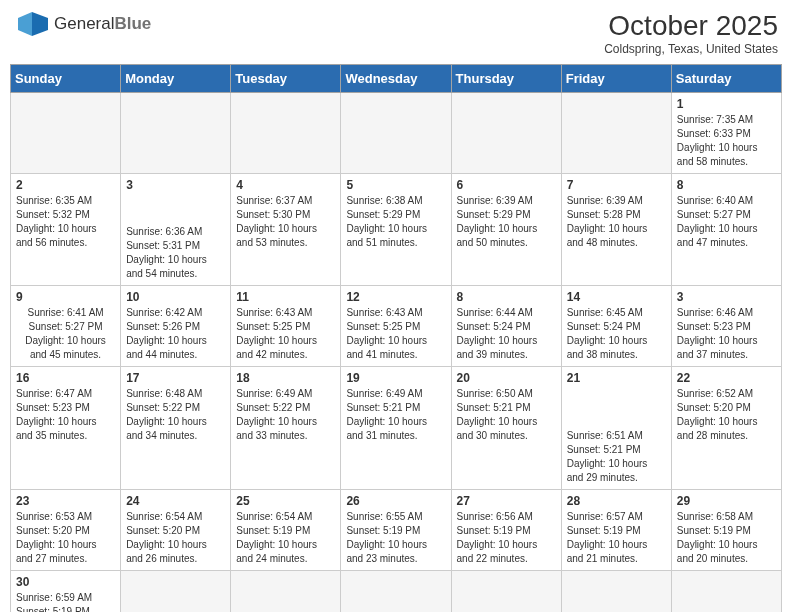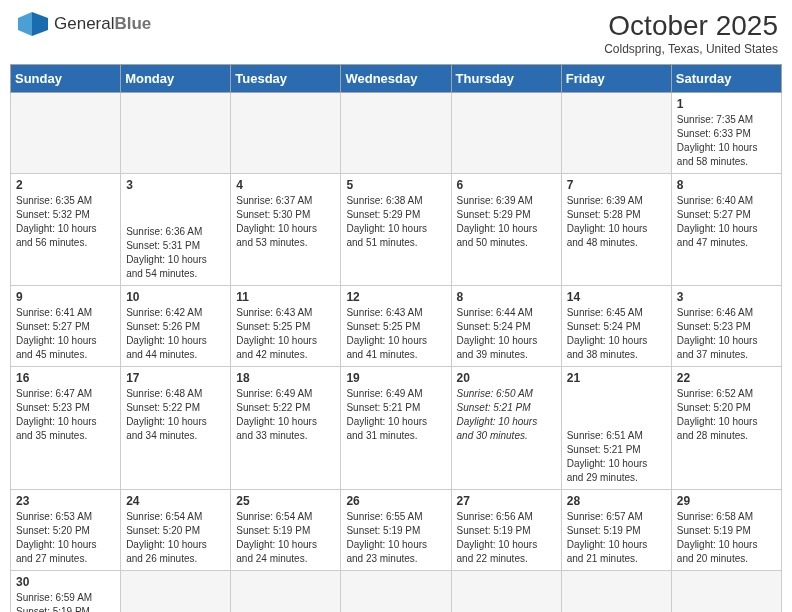--- a/index.html
+++ b/index.html
@@ -176,21 +176,21 @@
           <span class="day-number">8</span>
           <div class="day-info" style="white-space: pre-line;">Sunrise: 6:40 AM
 Sunset: 5:27 PM
 Daylight: 10 hours
 and 47 minutes.</div>
         </td>
       </tr>
       <tr>
         <td>
           <span class="day-number">9</span>
-          <div class="day-info" style="white-space: pre-line;">Sunrise: 6:41 AM
+          <div class="day-info" style="white-space: pre-line; text-align: center;">Sunrise: 6:41 AM
 Sunset: 5:27 PM
 Daylight: 10 hours
 and 45 minutes.</div>
         </td>
         <td>
           <span class="day-number">10</span>
           <div class="day-info" style="white-space: pre-line;">Sunrise: 6:42 AM
 Sunset: 5:26 PM
 Daylight: 10 hours
 and 44 minutes.</div>
@@ -255,21 +255,21 @@
         </td>
         <td>
           <span class="day-number">19</span>
           <div class="day-info" style="white-space: pre-line;">Sunrise: 6:49 AM
 Sunset: 5:21 PM
 Daylight: 10 hours
 and 31 minutes.</div>
         </td>
         <td>
           <span class="day-number">20</span>
-          <div class="day-info" style="white-space: pre-line; font-style: italic;">Sunrise: 6:50 AM
+          <div class="day-info" style="white-space: pre-line;">Sunrise: 6:50 AM
 Sunset: 5:21 PM
 Daylight: 10 hours
 and 30 minutes.</div>
         </td>
         <td>
           <span class="day-number">21</span>
           <div class="day-info" style="white-space: pre-line; margin-top: 44px;">Sunrise: 6:51 AM
 Sunset: 5:21 PM
 Daylight: 10 hours
 and 29 minutes.</div>

